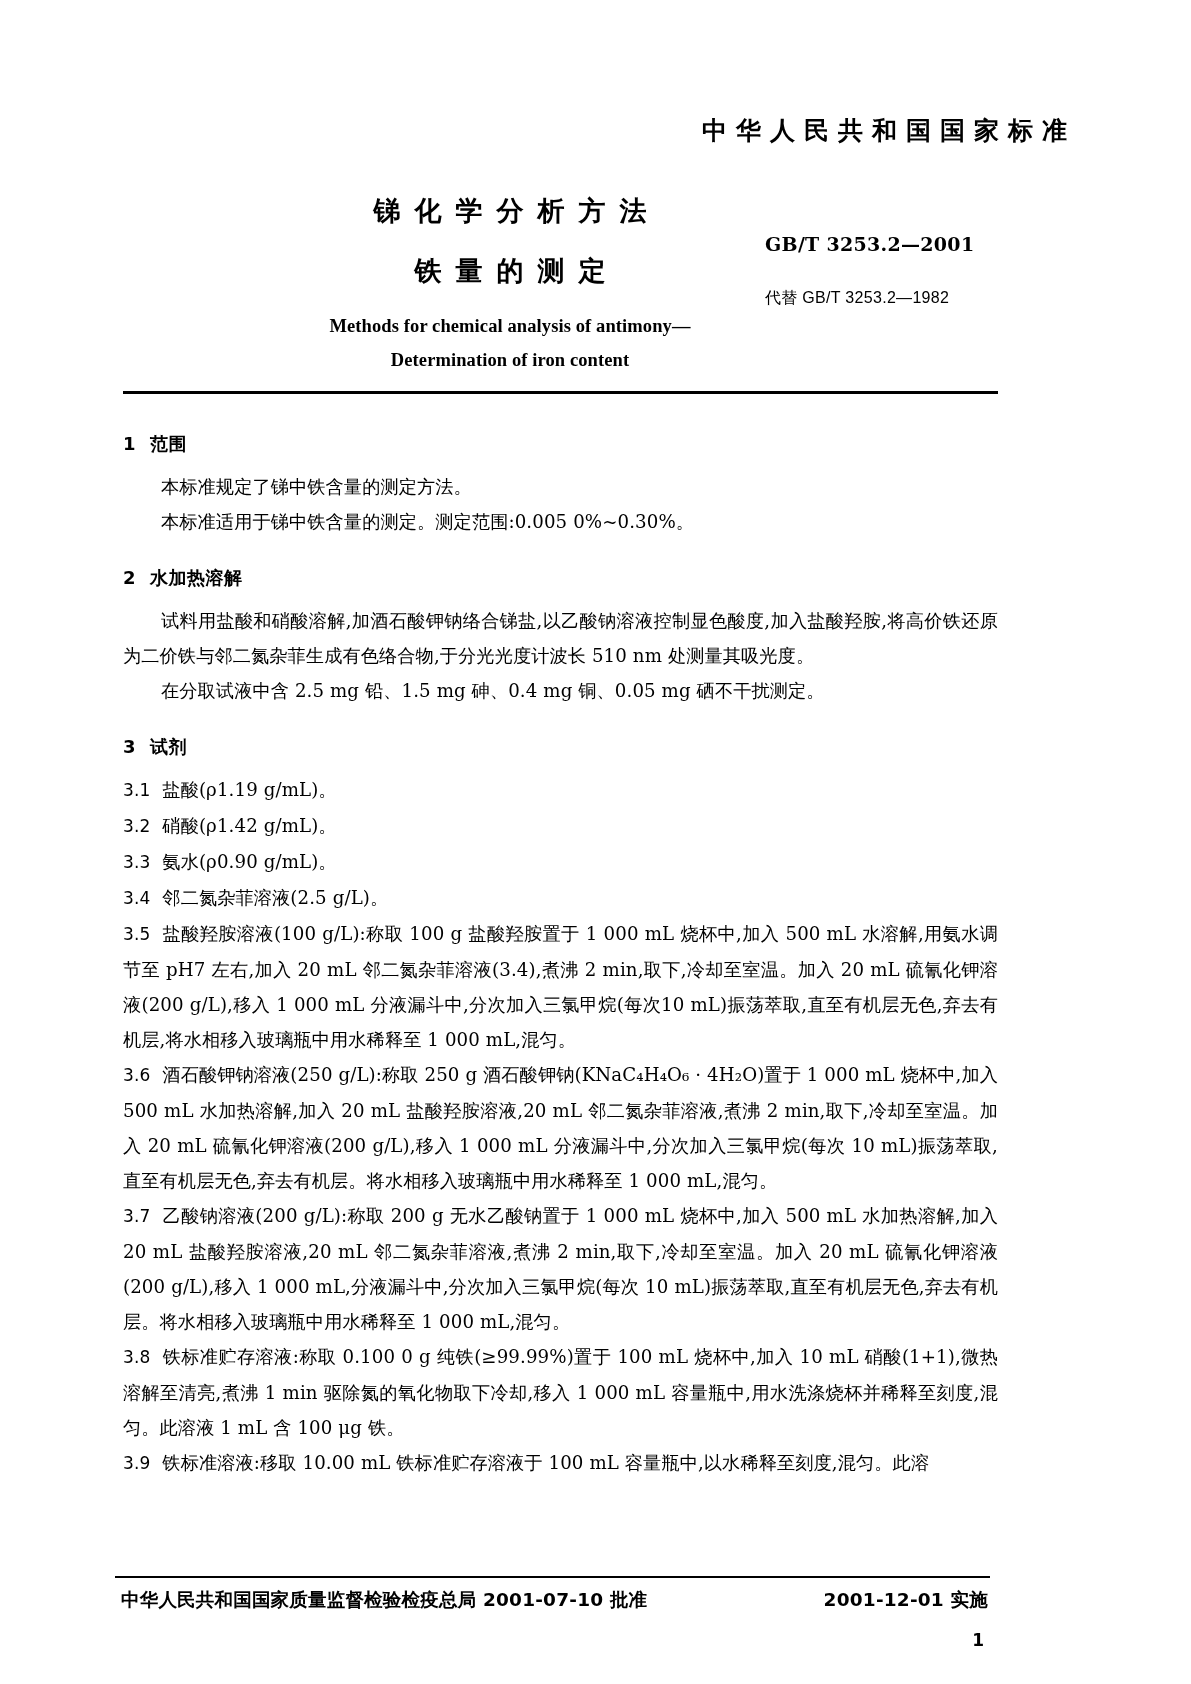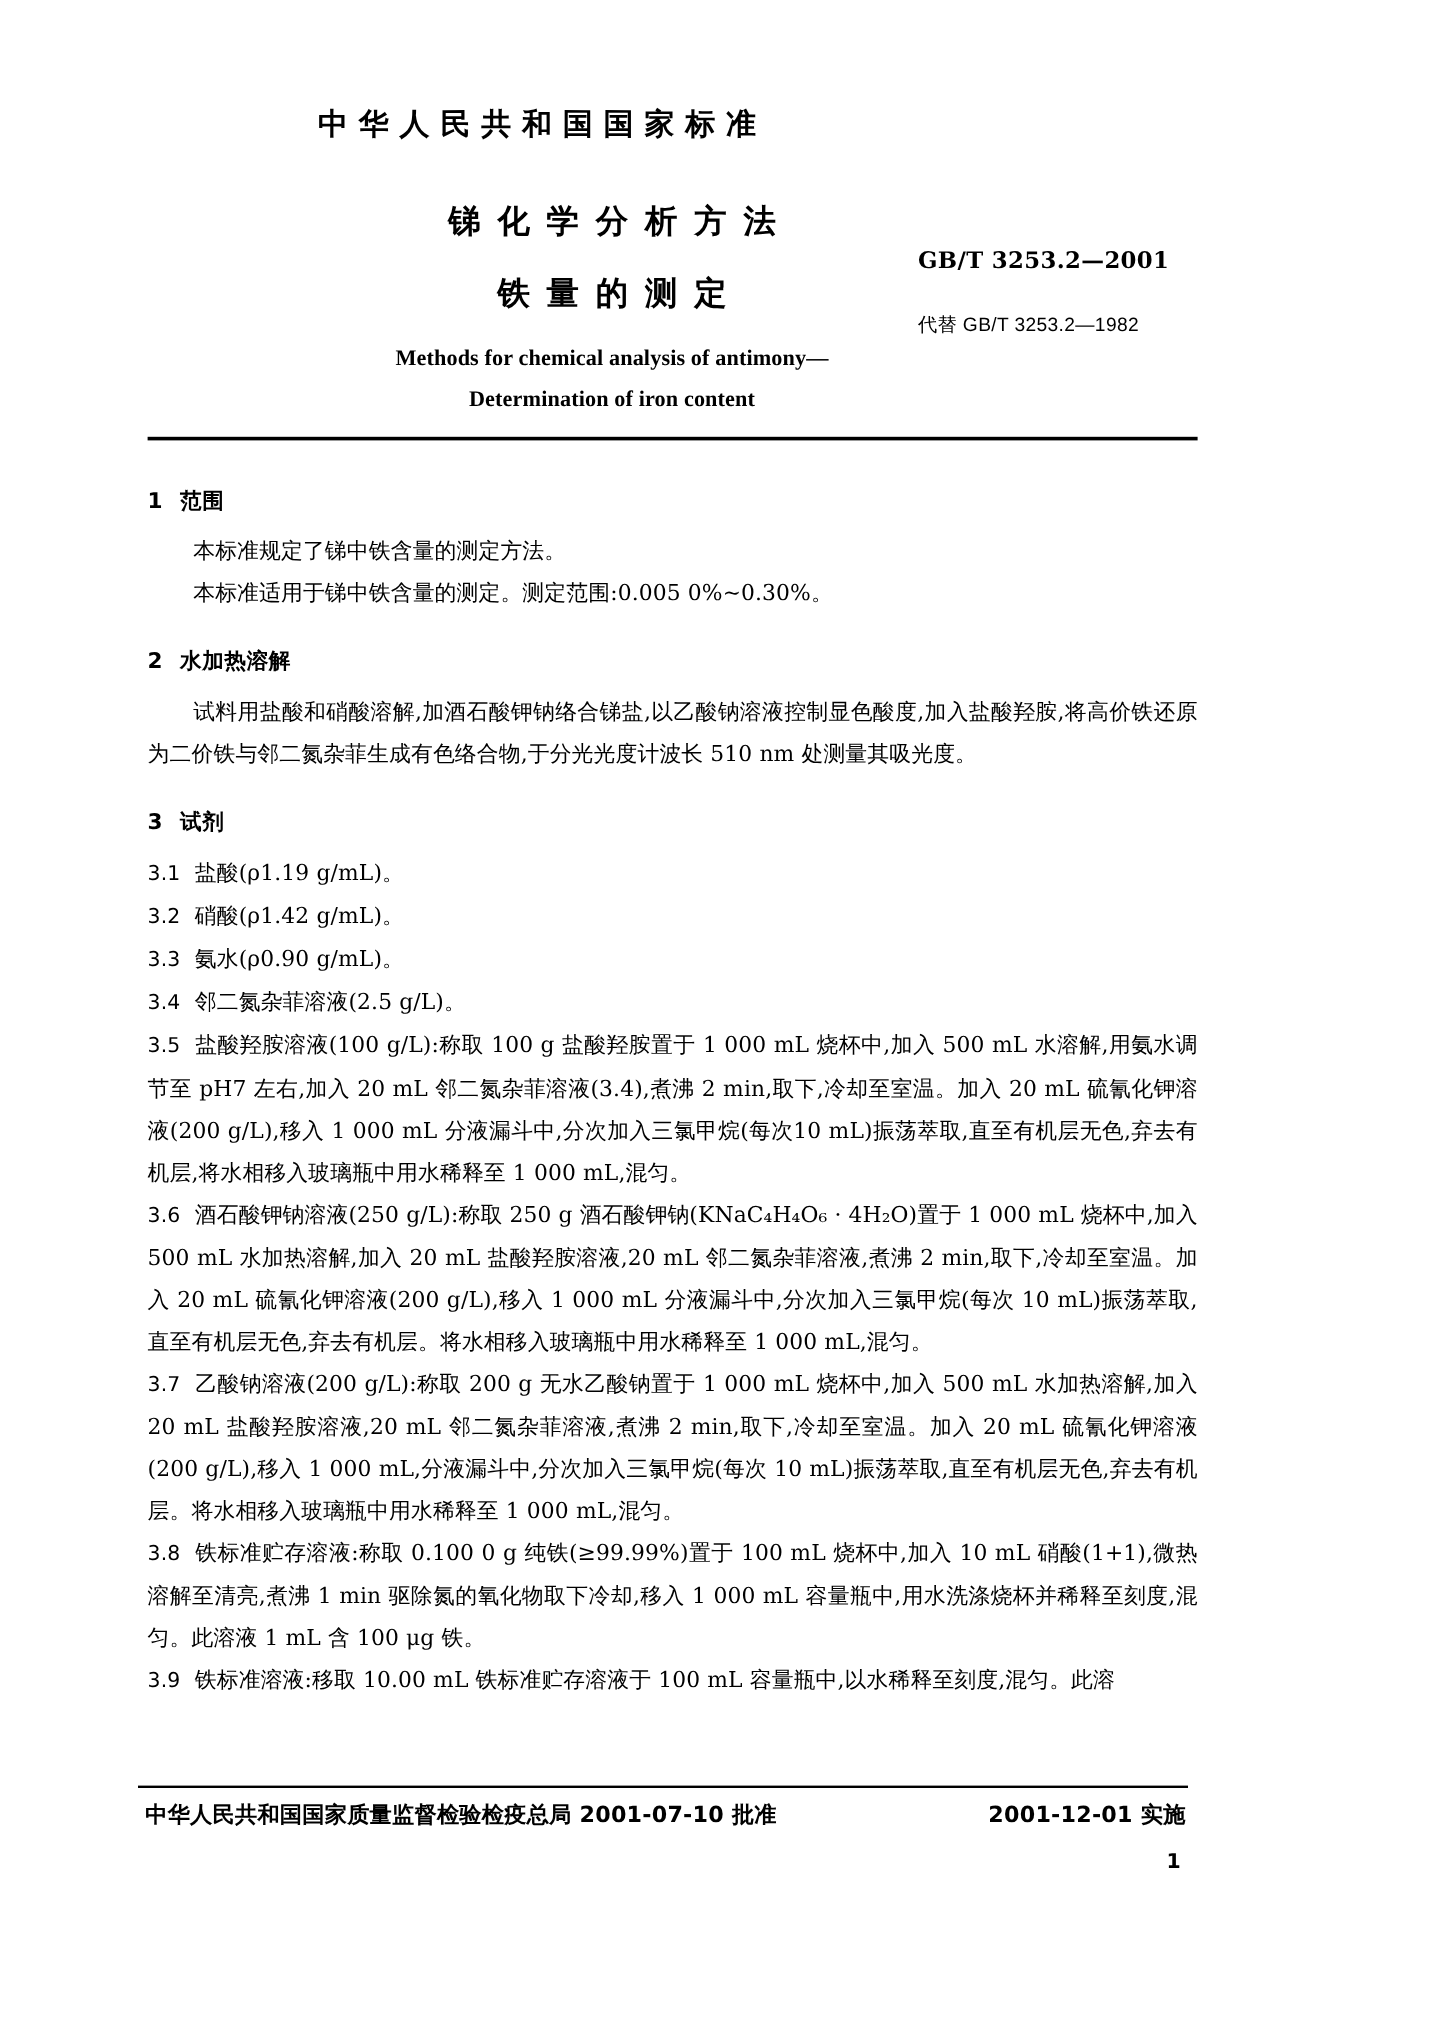--- a/index.html
+++ b/index.html
@@ -19,22 +19,23 @@
     position: absolute;
     left: 0; top: 0;
     width: 1191px;
     height: 1684px;
     box-sizing: border-box;
     padding: 0 115px;
   }
 
   
   .masthead {
-    padding-top: 87px;
+    padding-top: 114px;
     padding-left: 150px;
+    text-align: right;
   }
   .national-standard {
     font-family: "DejaVu Sans", "Liberation Sans", sans-serif;
     font-size: 25px;
     font-weight: bold;
     letter-spacing: 9px;
     color: #000;
     white-space: nowrap;
   }
 
@@ -135,21 +136,21 @@
     font-family: "DejaVu Sans", "Liberation Sans", sans-serif;
     font-weight: normal;
     font-size: 17px;
     margin-right: 12px;
   }
 
   
   .footer {
     position: absolute;
     left: 115px;
-    top: 1488px;
+    top: 1576px;
     width: 875px;
   }
   .footline {
     border-top: 2.5px solid #000;
     width: 100%;
   }
   .footrow {
     display: flex;
     justify-content: space-between;
     align-items: baseline;
@@ -206,20 +207,21 @@
     <div class="sec-head">
       <span class="num">1</span><span>范围</span>
     </div>
     <p class="para">本标准规定了锑中铁含量的测定方法。</p>
     <p class="para">本标准适用于锑中铁含量的测定。测定范围:0.005 0%~0.30%。</p>
 
     <div class="sec-head">
       <span class="num">2</span><span>水加热溶解</span>
     </div>
     <p class="para">试料用盐酸和硝酸溶解,加酒石酸钾钠络合锑盐,以乙酸钠溶液控制显色酸度,加入盐酸羟胺,将高价铁还原为二价铁与邻二氮杂菲生成有色络合物,于分光光度计波长 510 nm 处测量其吸光度。</p>
+    <p class="para">在分取试液中含 2.5 mg 铅、1.5 mg 砷、0.4 mg 铜、0.05 mg 硒不干扰测定。</p>
 
     <div class="sec-head">
       <span class="num">3</span><span>试剂</span>
     </div>
 
     <p class="item">
       <span class="inum">3.1</span><span>盐酸(ρ1.19 g/mL)。</span>
     </p>
     <p class="item">
       <span class="inum">3.2</span><span>硝酸(ρ1.42 g/mL)。</span>

